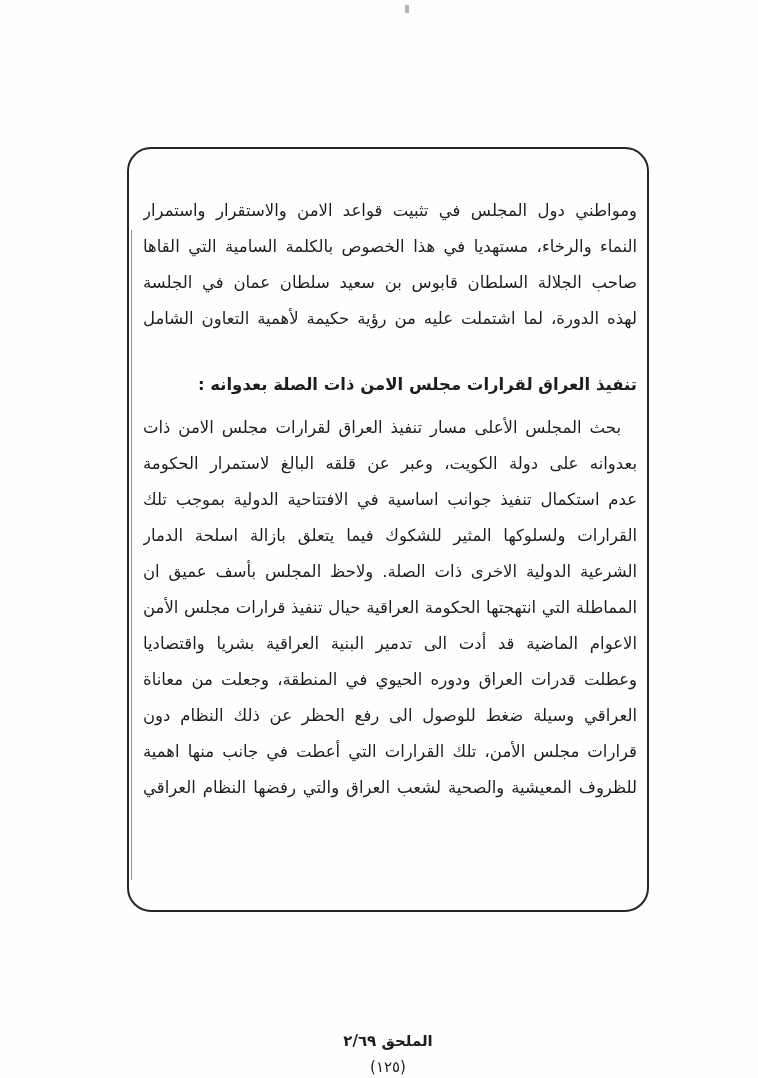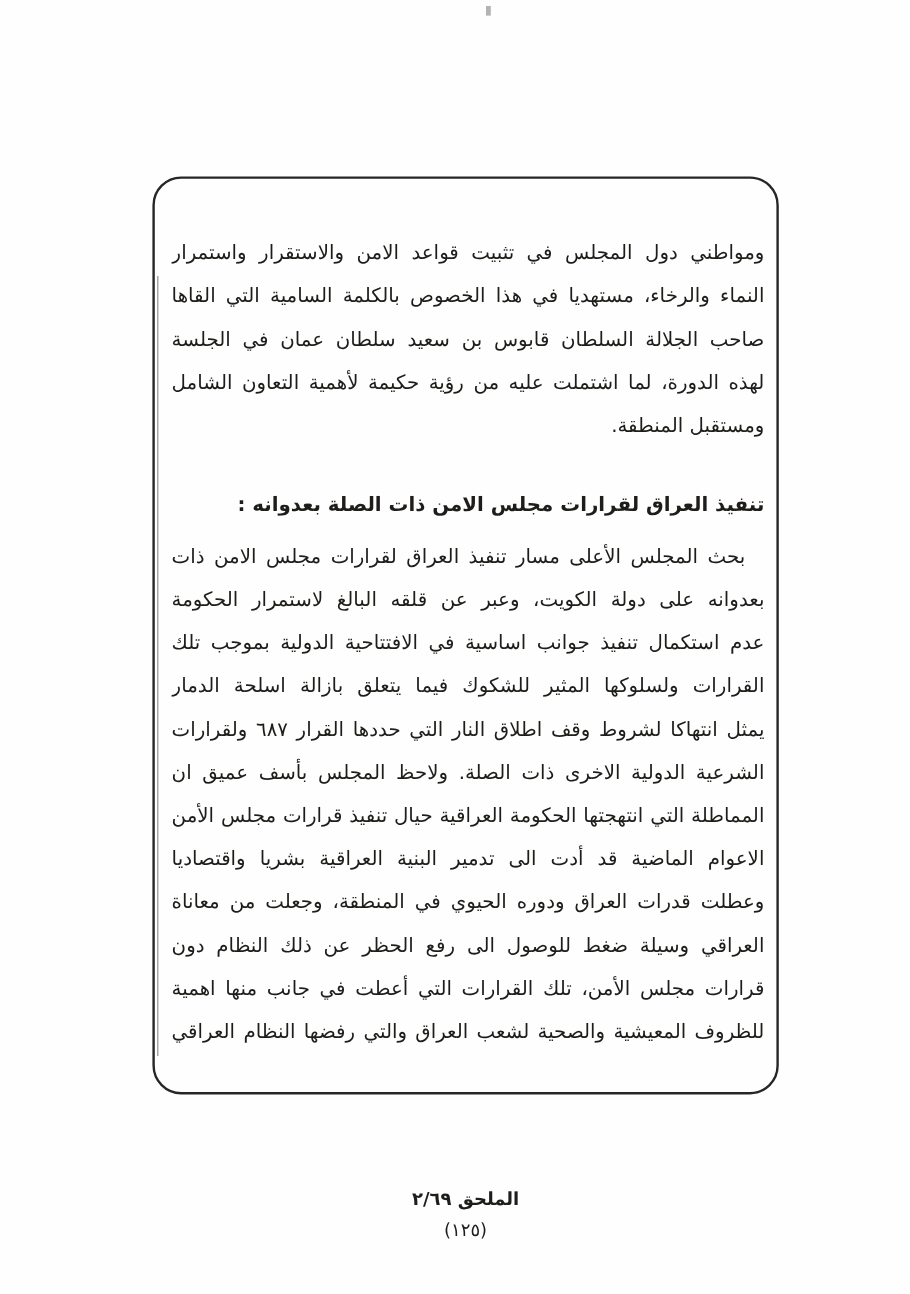--- a/index.html
+++ b/index.html
@@ -77,20 +77,21 @@
     left: 127px;
     top: 986px;
     width: 522px;
     text-align: center;
     direction: rtl;
   }
   .footer-annex {
     font-size: 15px;
     font-weight: bold;
     line-height: 26px;
+    margin-top: 42px;
   }
   .footer-page {
     font-size: 15px;
     font-weight: normal;
     line-height: 26px;
   }
 </style>
 </head>
 <body>
 
@@ -100,31 +101,29 @@
 
   <div class="scan-double-edge"></div>
 
   <div class="frame">
 
     <div class="para para1">
         <div class="tline">ومواطني دول المجلس في تثبيت قواعد الامن والاستقرار واستمرار عملية</div>
         <div class="tline">النماء والرخاء، مستهديا في هذا الخصوص بالكلمة السامية التي القاها حضرة</div>
         <div class="tline">صاحب الجلالة السلطان قابوس بن سعيد سلطان عمان في الجلسة الافتتاحية</div>
         <div class="tline">لهذه الدورة، لما اشتملت عليه من رؤية حكيمة لأهمية التعاون الشامل لحاضر</div>
-        <div class="tline tline-last">ومستقبل المنطقة.</div>
       </div>
 
     <div class="heading">تنفيذ العراق لقرارات مجلس الامن ذات الصلة بعدوانه :</div>
 
     <div class="para para2">
         <div class="tline tline-indent">بحث المجلس الأعلى مسار تنفيذ العراق لقرارات مجلس الامن ذات الصلة</div>
         <div class="tline">بعدوانه على دولة الكويت، وعبر عن قلقه البالغ لاستمرار الحكومة العراقية في</div>
         <div class="tline">عدم استكمال تنفيذ جوانب اساسية في الافتتاحية الدولية بموجب تلك</div>
         <div class="tline">القرارات ولسلوكها المثير للشكوك فيما يتعلق بازالة اسلحة الدمار الشامل بما</div>
-        <div class="tline">يمثل انتهاكا لشروط وقف اطلاق النار التي حددها القرار ٦٨٧ ولقرارات</div>
         <div class="tline">الشرعية الدولية الاخرى ذات الصلة. ولاحظ المجلس بأسف عميق ان سياسة</div>
         <div class="tline">المماطلة التي انتهجتها الحكومة العراقية حيال تنفيذ قرارات مجلس الأمن خلال</div>
         <div class="tline">الاعوام الماضية قد أدت الى تدمير البنية العراقية بشريا واقتصاديا واجتماعيا</div>
         <div class="tline">وعطلت قدرات العراق ودوره الحيوي في المنطقة، وجعلت من معاناة الشعب</div>
         <div class="tline">العراقي وسيلة ضغط للوصول الى رفع الحظر عن ذلك النظام دون الالتزام بتنفيذ</div>
         <div class="tline">قرارات مجلس الأمن، تلك القرارات التي أعطت في جانب منها اهمية بالغة</div>
         <div class="tline tline-last">للظروف المعيشية والصحية لشعب العراق والتي رفضها النظام العراقي تحت</div>
       </div>
 
   </div>

